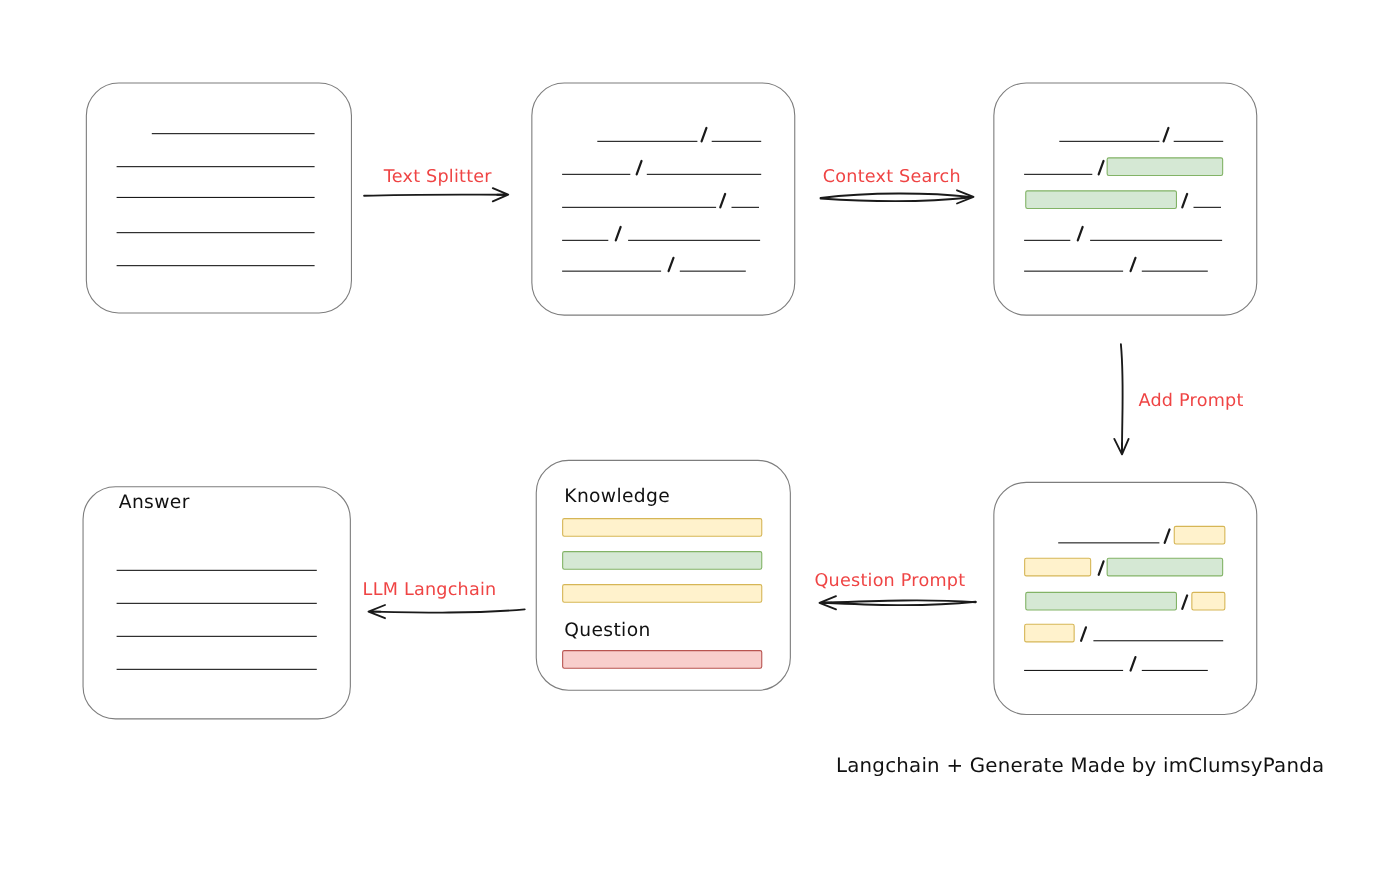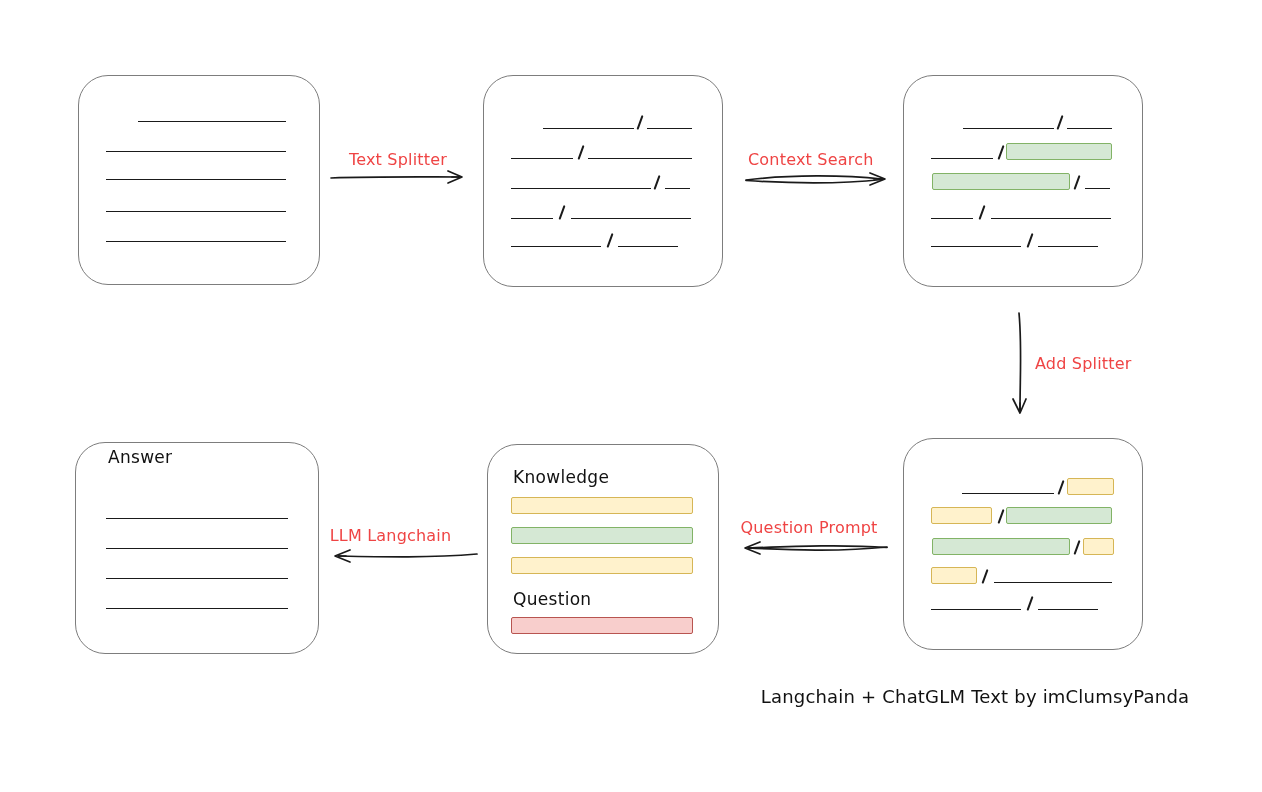--- a/index.html
+++ b/index.html
@@ -121,38 +121,38 @@
 
     <div class="chip y" style="left:27px;top:128px;width:44px;"></div>
     <div class="sl" style="left:80px;top:130px;"></div>
     <div class="ln" style="left:90px;top:143px;width:118px;"></div>
 
     <div class="ln" style="left:27px;top:170px;width:90px;"></div>
     <div class="sl" style="left:125px;top:157px;"></div>
     <div class="ln" style="left:134px;top:170px;width:60px;"></div>
   </div>
 
-  <div class="node" style="left:487px;top:444px;width:230px;height:208px;">
+  <div class="node" style="left:487px;top:418px;width:230px;height:208px;">
     <div class="nlabel" style="left:25px;top:22px;">Knowledge</div>
     <div class="chip y" style="left:23px;top:52px;width:180px;"></div>
     <div class="chip g" style="left:23px;top:82px;width:180px;"></div>
     <div class="chip y" style="left:23px;top:112px;width:180px;"></div>
     <div class="nlabel" style="left:25px;top:144px;">Question</div>
     <div class="chip r" style="left:23px;top:172px;width:180px;"></div>
   </div>
 
   <div class="node" style="left:75px;top:442px;width:242px;height:210px;">
     <div class="nlabel" style="left:32px;top:4px;">Answer</div>
     <div class="ln" style="left:30px;top:75px;width:182px;"></div>
     <div class="ln" style="left:30px;top:105px;width:182px;"></div>
     <div class="ln" style="left:30px;top:135px;width:182px;"></div>
     <div class="ln" style="left:30px;top:165px;width:182px;"></div>
   </div>
 
   <div class="alabel" style="left:338px;top:150px;width:120px;">Text Splitter</div>
   <div class="alabel" style="left:748px;top:150px;width:125px;">Context Search</div>
-  <div class="alabel" style="left:1035px;top:354px;text-align:left;">Add Splitter</div>
+  <div class="alabel" style="left:1035px;top:354px;text-align:left;">Add Prompt</div>
   <div class="alabel" style="left:735px;top:518px;width:148px;">Question Prompt</div>
   <div class="alabel" style="left:328px;top:526px;width:125px;">LLM Langchain</div>
 
-  <div class="caption" style="left:760px;top:686px;width:430px;">Langchain + ChatGLM Text by imClumsyPanda</div>
+  <div class="caption" style="left:760px;top:686px;width:430px;">Langchain + Generate Made by imClumsyPanda</div>
 
 </div>
 
 </body></html>

